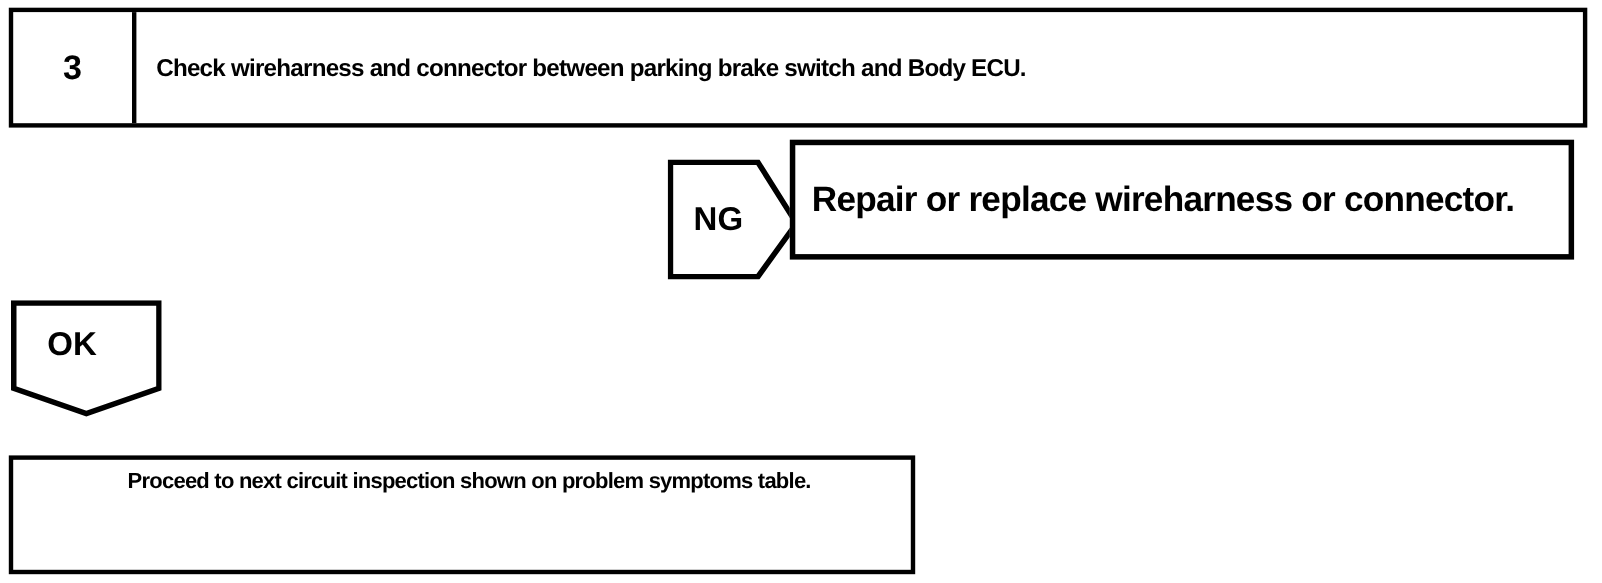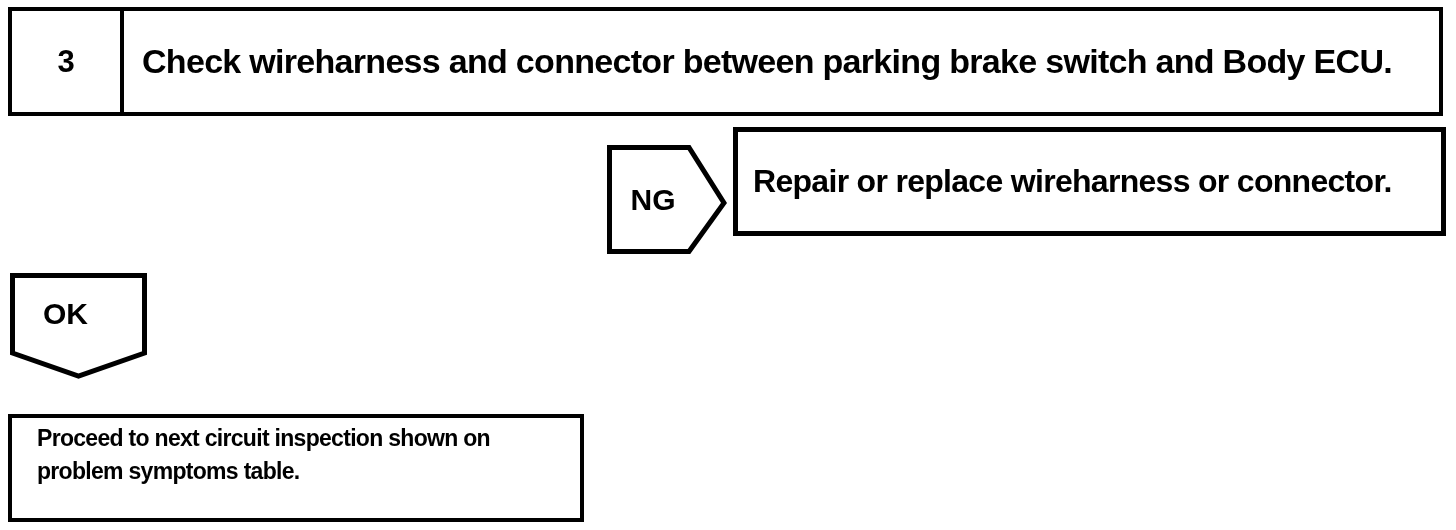--- a/index.html
+++ b/index.html
@@ -41,21 +41,21 @@
     display: flex;
     align-items: center;
     justify-content: center;
     font-size: 31px;
   }
   .step-instruction {
     flex: 1;
     display: flex;
     align-items: center;
     padding-left: 18px;
-    font-size: 34px;
+    font-size: 22px;
     letter-spacing: -0.7px;
     white-space: nowrap;
     overflow: hidden;
   }
 
   
   .connector {
     position: absolute;
     margin-top: 16px;
   }
@@ -93,44 +93,45 @@
   }
   .ok-connector .connector-label {
     left: 0;
     top: 0;
     width: 111px;
     height: 81px;
   }
 
   
   .ng-action-box {
-    left: 733px;
+    left: 718px;
     top: 127px;
     width: 713px;
     height: 109px;
     border-width: 5px;
     display: flex;
     align-items: center;
     padding-left: 15px;
     font-size: 32px;
     letter-spacing: -0.7px;
     white-space: nowrap;
     overflow: hidden;
   }
 
   
   .ok-action-box {
     left: 8px;
     top: 414px;
-    width: 576px;
+    width: 824px;
     height: 108px;
     padding: 4px 12px 0 25px;
-    font-size: 23px;
+    font-size: 20px;
     line-height: 33px;
     letter-spacing: -0.7px;
+    text-align: center;
   }
 </style>
 </head>
 <body>
 
 <div class="canvas">
 
   <div class="box step-box">
     <div class="step-number-cell">
       <span>3</span>

